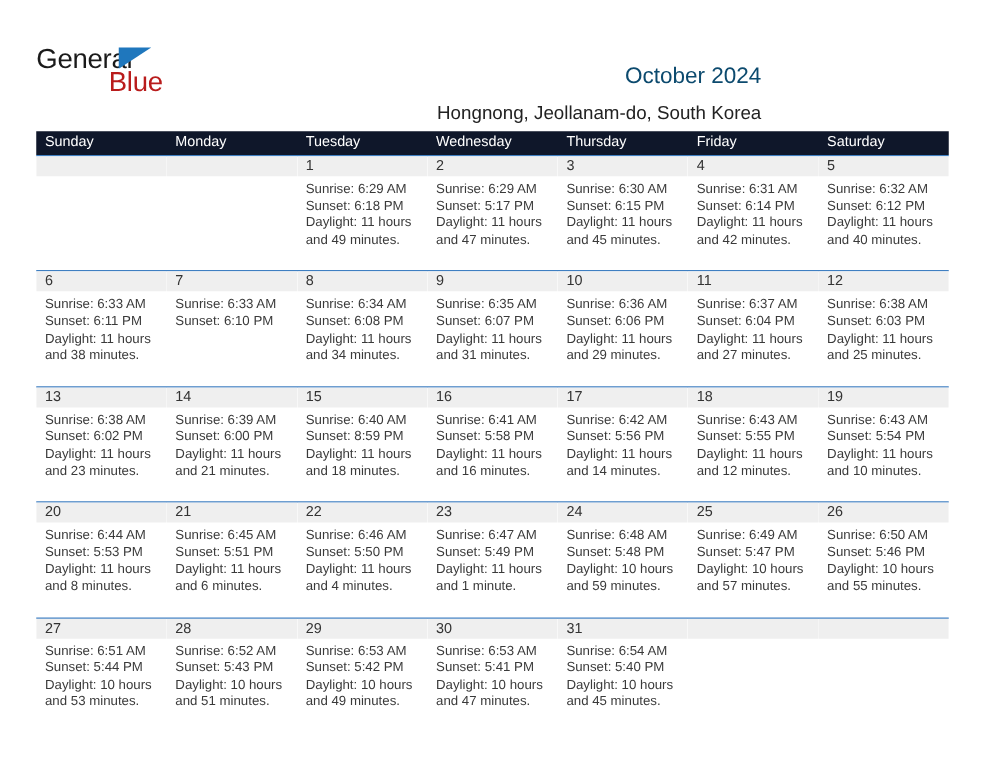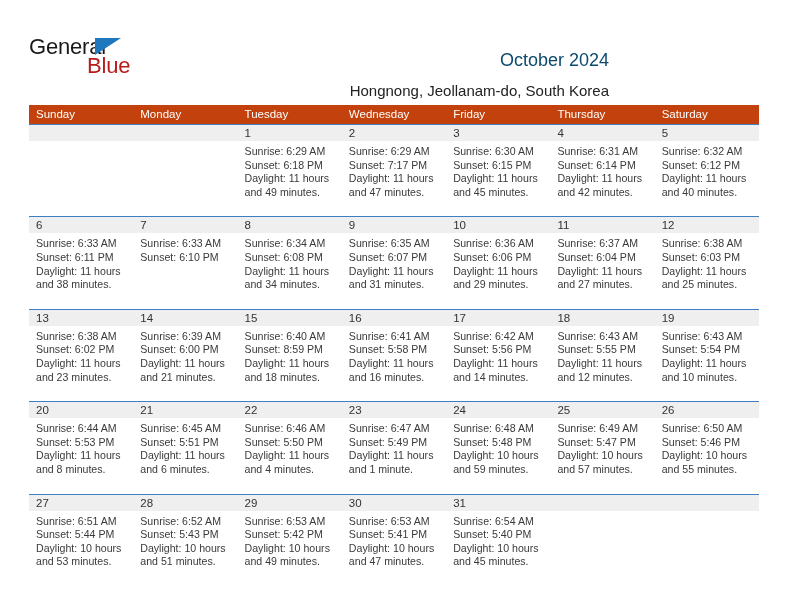--- a/index.html
+++ b/index.html
@@ -89,21 +89,21 @@
   
   .cal {
     position: absolute;
     left: 29px;
     top: 105px;
     width: 730px;
   }
   .dow-row {
     display: flex;
     width: 100%;
-    background: #c2410c;
+    background: #0f172a;
     height: 19px;
   }
   .dow {
     flex: 1 1 0;
     color: #ffffff;
     font-size: 11.5px;
     line-height: 19px;
     padding-left: 7px;
     box-sizing: border-box;
     white-space: nowrap;
@@ -169,22 +169,22 @@
 
   </div>
 
   <div class="cal">
 
     <div class="dow-row">
       <div class="dow">Sunday</div>
       <div class="dow">Monday</div>
       <div class="dow">Tuesday</div>
       <div class="dow">Wednesday</div>
+      <div class="dow">Thursday</div>
       <div class="dow">Friday</div>
-      <div class="dow">Thursday</div>
       <div class="dow">Saturday</div>
     </div>
 
     <div id="weeks-container">
         <div class="week">
           <div class="cell empty">
             <div class="daynum-band"></div>
           </div>
           <div class="cell empty">
             <div class="daynum-band"></div>
@@ -194,21 +194,21 @@
             <div class="cell-body">
               <div>Sunrise: 6:29 AM</div>
               <div>Sunset: 6:18 PM</div>
               <div class="wrap2">Daylight: 11 hours and 49 minutes.</div>
             </div>
           </div>
           <div class="cell">
             <div class="daynum-band">2</div>
             <div class="cell-body">
               <div>Sunrise: 6:29 AM</div>
-              <div>Sunset: 7:17 PM</div>
+              <div>Sunset: 5:17 PM</div>
               <div class="wrap2">Daylight: 11 hours and 47 minutes.</div>
             </div>
           </div>
           <div class="cell">
             <div class="daynum-band">3</div>
             <div class="cell-body">
               <div>Sunrise: 6:30 AM</div>
               <div>Sunset: 6:15 PM</div>
               <div class="wrap2">Daylight: 11 hours and 45 minutes.</div>
             </div>

